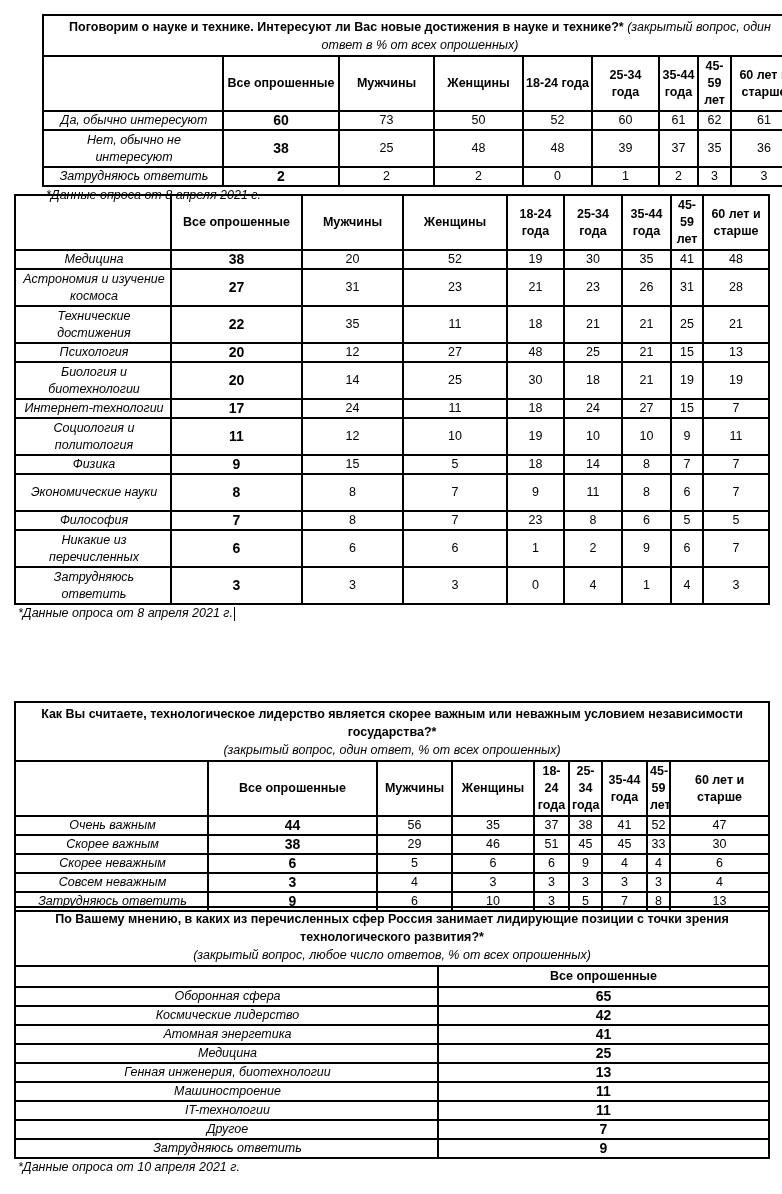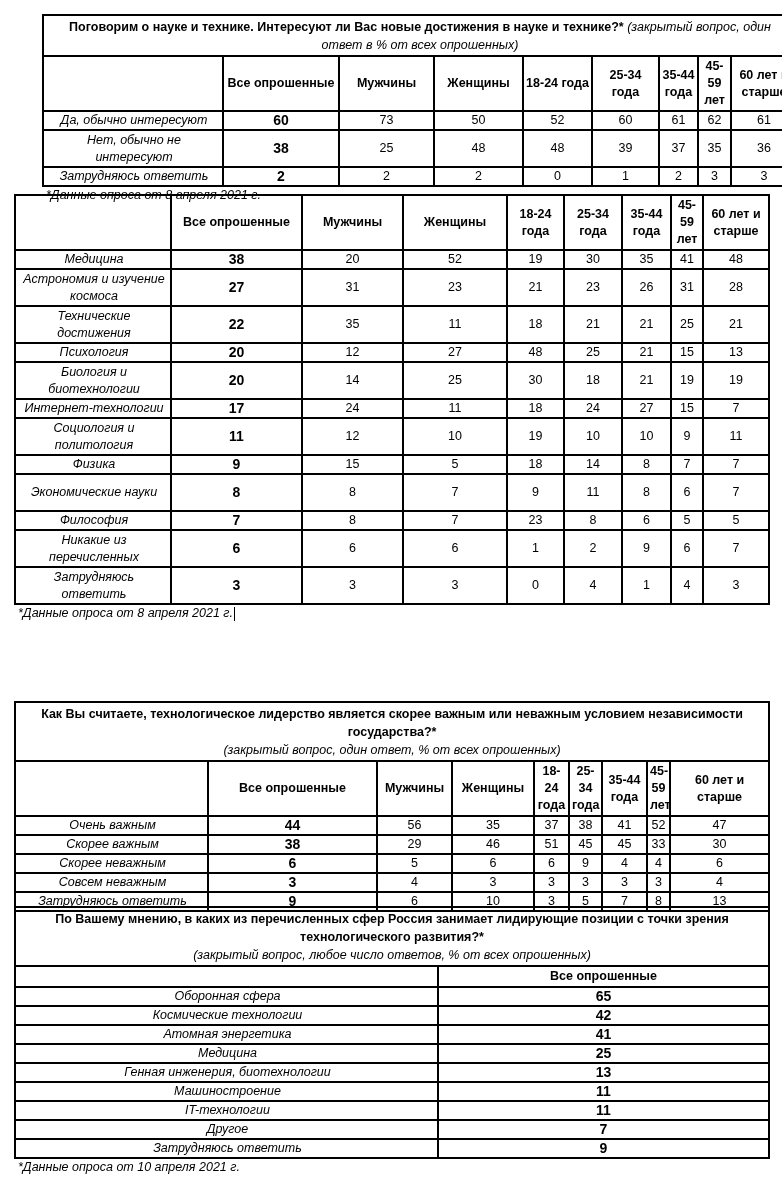--- a/index.html
+++ b/index.html
@@ -351,21 +351,21 @@
     </tr>
     <tr style="height:18px">
       <th></th>
       <th>Все опрошенные</th>
     </tr>
     <tr style="height:19px">
           <td class="lbl">Оборонная сфера</td>
           <td class="num b">65</td>
         </tr>
     <tr style="height:19px">
-          <td class="lbl">Космические технологии</td>
+          <td class="lbl">Космические лидерство</td>
           <td class="num b">42</td>
         </tr>
     <tr style="height:19px">
           <td class="lbl">Атомная энергетика</td>
           <td class="num b">41</td>
         </tr>
     <tr style="height:19px">
           <td class="lbl">Медицина</td>
           <td class="num b">25</td>
         </tr>

